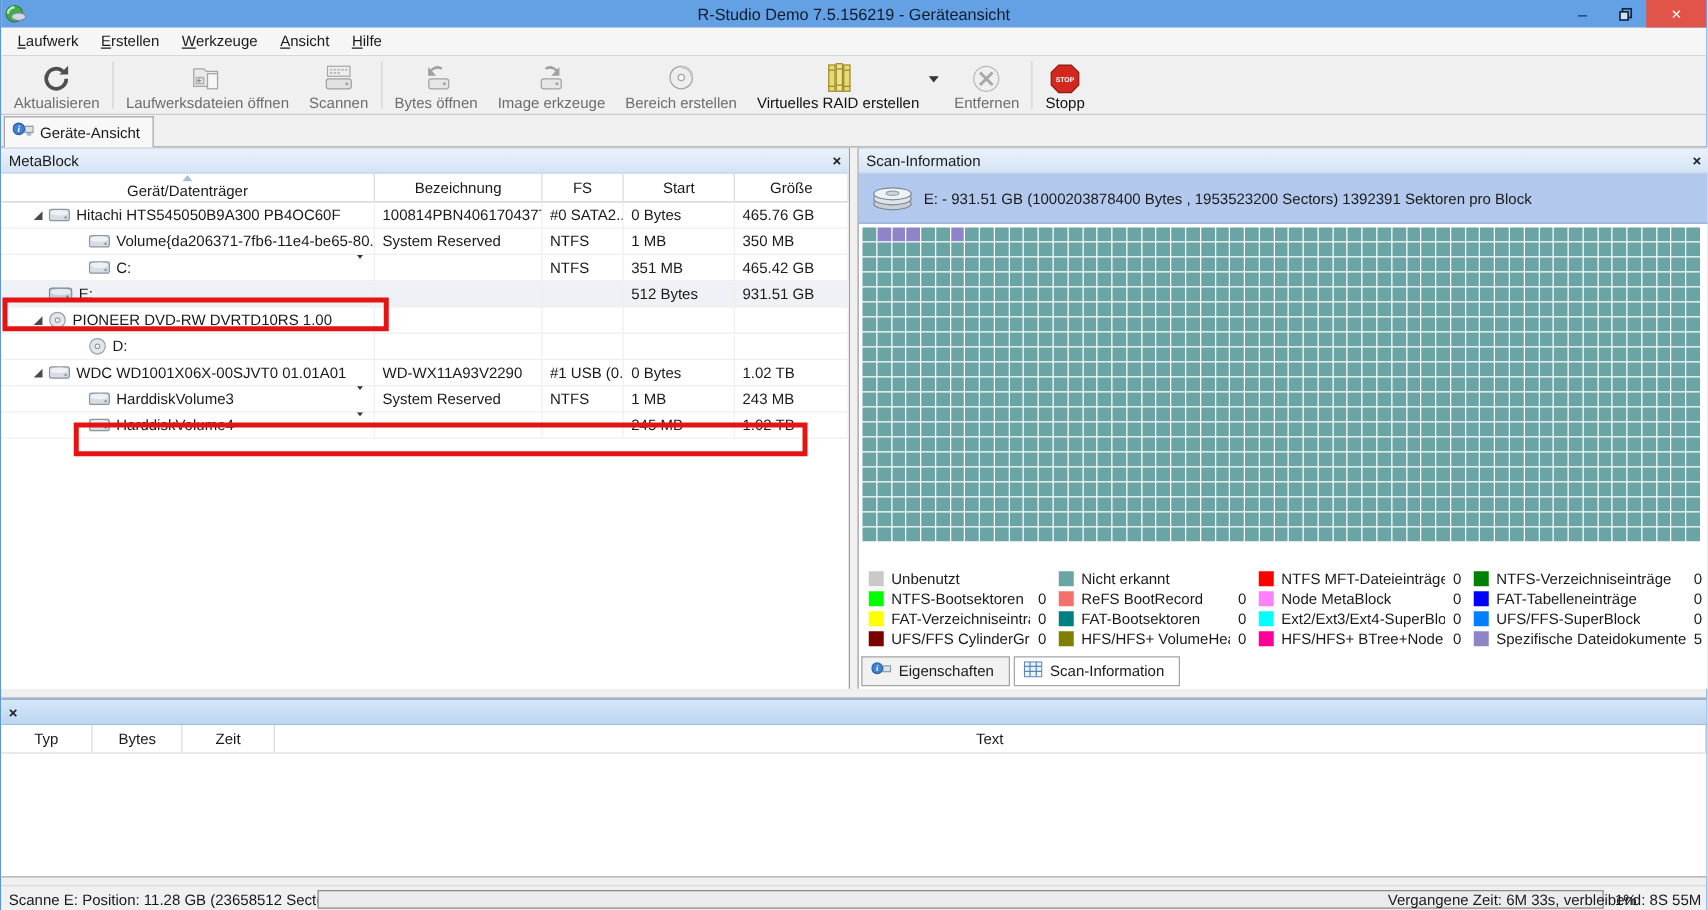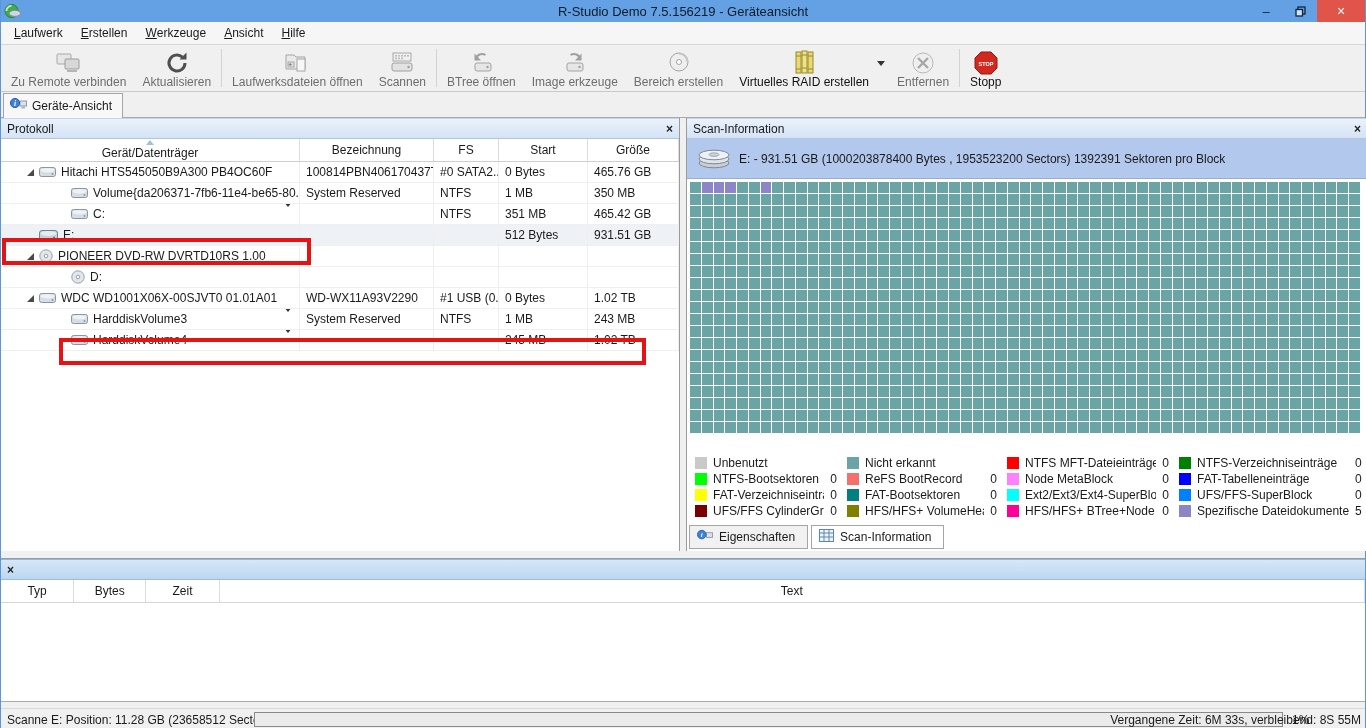--- a/index.html
+++ b/index.html
@@ -133,30 +133,20 @@
         <span class="u">A</span>
         <span>nsicht</span>
       </span>
     <span class="menu-item">
         <span class="u">H</span>
         <span>ilfe</span>
       </span>
   </div>
 
   <div class="toolbar">
-    <div class="tb-item">
-      <div class="tb-icon">
-          <svg width="30" height="26" viewBox="0 0 30 26">
-            <rect x="3" y="4" width="14" height="10" rx="1" fill="#e6e6e6" stroke="#a9a9a9"></rect>
-            <rect x="11" y="9" width="14" height="10" rx="1" fill="#d8d8d8" stroke="#9b9b9b"></rect>
-            <rect x="13" y="20" width="10" height="2" fill="#b5b5b5"></rect>
-          </svg>
-        </div>
-      <div class="tb-label">Zu Remote verbinden</div>
-    </div>
     <div class="tb-item">
       <div class="tb-icon">
           <svg width="26" height="26" viewBox="0 0 26 26">
             <path d="M21 13a8 8 0 1 1-2.6-5.9" fill="none" stroke="#4f4f4f" stroke-width="3"></path>
             <path d="M22.5 2.5v7h-7z" fill="#4f4f4f"></path>
           </svg>
         </div>
       <div class="tb-label">Aktualisieren</div>
     </div>
     <div class="tb-sep"></div>
@@ -194,21 +184,21 @@
     <div class="tb-sep"></div>
     <div class="tb-item">
       <div class="tb-icon">
           <svg width="28" height="26" viewBox="0 0 28 26">
             <path d="M9 9a6 5.5 0 0 1 9.5-4" fill="none" stroke="#a0a0a0" stroke-width="2"></path>
             <path d="M7.5 3.5v7h6.5z" fill="#a0a0a0"></path>
             <rect x="8" y="13" width="16" height="8" rx="2" fill="#e6e6e6" stroke="#a3a3a3"></rect>
             <circle cx="20.5" cy="17" r="1.2" fill="#9f9f9f"></circle>
           </svg>
         </div>
-      <div class="tb-label">BTree öffnen</div>
+      <div class="tb-label">Bytes öffnen</div>
     </div>
     <div class="tb-item">
       <div class="tb-icon">
           <svg width="28" height="26" viewBox="0 0 28 26">
             <path d="M19 9a6 5.5 0 0 0-9.5-4" fill="none" stroke="#a0a0a0" stroke-width="2"></path>
             <path d="M20.5 3.5v7H14z" fill="#a0a0a0"></path>
             <rect x="6" y="13" width="16" height="8" rx="2" fill="#e6e6e6" stroke="#a3a3a3"></rect>
             <circle cx="18.5" cy="17" r="1.2" fill="#9f9f9f"></circle>
           </svg>
         </div>
@@ -266,21 +256,21 @@
             <text x="5" y="8.6" font-size="7.5" fill="#fff" text-anchor="middle" font-style="italic" font-weight="bold" font-family="Liberation Serif,serif">i</text>
           </svg></span>
       <span>Geräte-Ansicht</span>
     </div>
   </div>
 
   <div class="main">
 
     <div class="drives-panel">
       <div class="panel-header">
-        <span class="panel-title">Protokoll</span>
+        <span class="panel-title">MetaBlock</span>
         <span class="panel-close">×</span>
       </div>
       <div class="thead">
         <div class="th c1">
             <span class="sort-asc"></span>
             <span>Gerät/Datenträger</span>
           </div>
         <div class="th c2">
             <span>Bezeichnung</span>
           </div>

